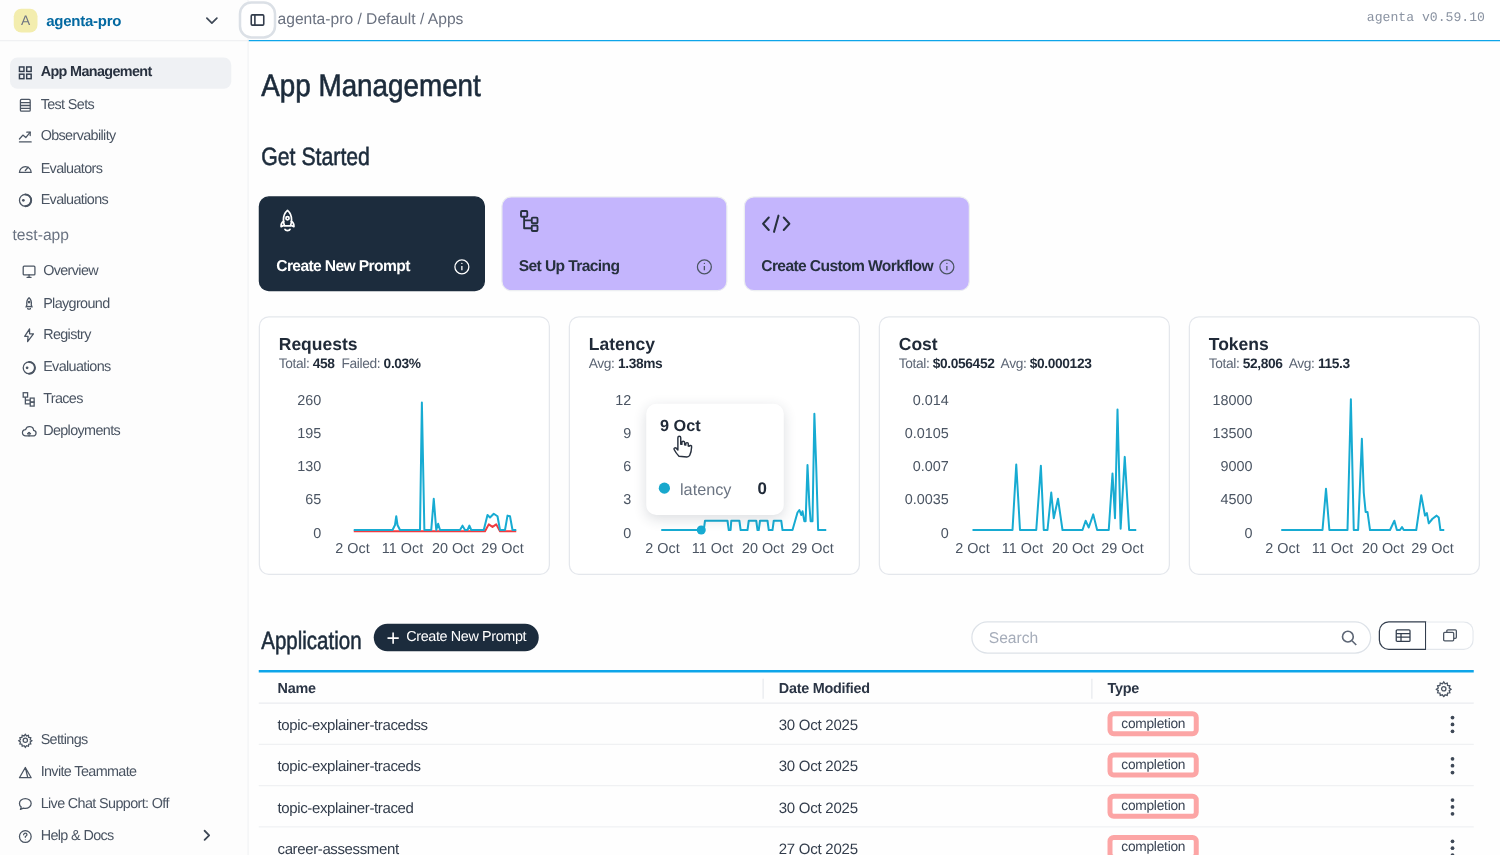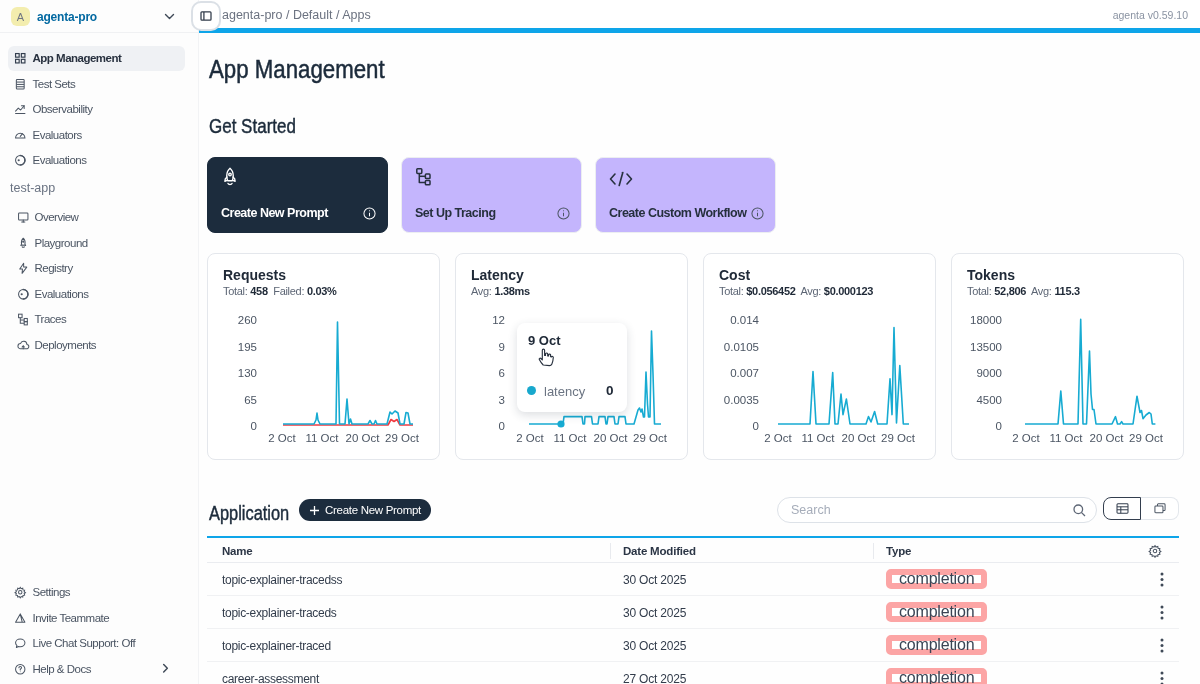--- a/index.html
+++ b/index.html
@@ -25,26 +25,26 @@
 .mi.sel { background:#eff1f4; font-weight:700; color:#28313f; }
 .mi svg { flex:0 0 auto; }
 .grp { position:absolute; left:10px; top:181px; font-size:12.5px; color:#6a7382; }
 .menu2 { position:absolute; left:0; top:204.5px; width:199px; }
 .menu2 .mi { padding-left:9px; }
 .menu3 { position:absolute; left:0; top:579.5px; width:199px; }
 .mi .chevR { position:absolute; right:8px; top:6px; }
 
 
 .topbar { position:absolute; left:199px; top:0; width:1001px; height:33px;
-  background:#fff; border-bottom:5px solid #0ea5e9; }
+  background:#fff; border-bottom:1px solid #0ea5e9; }
 .toggle { position:absolute; left:-8px; top:1px; width:30px; height:30px;
   border:2px solid #dbe0e6; border-radius:10px; background:#fff;
   display:flex; align-items:center; justify-content:center; }
 .crumb { position:absolute; left:23px; top:8px; font-size:12.5px; color:#6b7280; }
-.version { position:absolute; right:12px; top:9px; font-size:10.5px; color:#8a93a2; }
+.version { position:absolute; right:12px; top:9px; font-size:10.5px; color:#8a93a2;font-family:Liberation Mono, monospace; }
 
 
 .h1 { position:absolute; left:209px; top:54.5px; font-size:25px; font-weight:400; -webkit-text-stroke:0.5px #1c2b3b; color:#1c2b3b; transform:scaleX(0.89); transform-origin:0 0; }
 .h2 { position:absolute; left:209px; top:115px; font-size:20px; font-weight:400; -webkit-text-stroke:0.45px #1c2b3b; color:#1c2b3b; transform:scaleX(0.85); transform-origin:0 0; }
 
 .gs { position:absolute; left:207px; top:157px; display:flex; gap:13px; }
 .gs-card { width:181px; height:76px; border-radius:8px; position:relative;
   border:1px solid #eceef1; background:#c4b5fd; }
 .gs-card.dark { background:#1c2c3d; border-color:#1c2c3d; }
 .gs-icon { position:absolute; left:12px; top:10px; }
@@ -82,22 +82,22 @@
 .vt.l { border:1.5px solid #333e4e; border-radius:8px 0 0 8px; }
 .vt.r { border:1px solid #e3e7ec; border-left:none; border-radius:0 8px 8px 0; }
 
 .table { position:absolute; left:207px; top:536px; width:972px; }
 .thead { position:relative; height:27px; border-top:2px solid #0ea5e9; border-bottom:1px solid #eaecf0; }
 .th { position:absolute; top:7px; font-size:11.5px; font-weight:700; letter-spacing:-0.2px; color:#2b3545; }
 .vdiv { position:absolute; top:5px; height:16px; width:1px; background:#e8eaee; }
 .trow { position:relative; height:33px; border-bottom:1px solid #f0f1f3; }
 .td-name { position:absolute; left:15px; top:10px; font-size:12px; letter-spacing:-0.3px; color:#323c4b; }
 .td-date { position:absolute; left:416px; top:10px; font-size:12px; letter-spacing:-0.2px; color:#323c4b; }
-.chip { position:absolute; left:679px; top:6px; height:20px; padding:0 7px; border:6px solid #fca5a5;
-  border-radius:5px; font-size:16px; letter-spacing:-0.2px; color:#3a4454; display:flex; align-items:center; background:#fff; }
+.chip { position:absolute; left:679px; top:6px; height:20px; padding:0 7px; border:4px solid #fca5a5;
+  border-radius:5px; font-size:11px; letter-spacing:-0.2px; color:#3a4454; display:flex; align-items:center; background:#fff; }
 .dots { position:absolute; left:953px; top:9px; width:4px; height:15px; }
 </style>
 </head>
 <body>
 <div class="page">
 
   <div class="sidebar">
     <div class="sb-head">
       <div class="avatar">A</div>
       <div class="org">agenta-pro</div>

